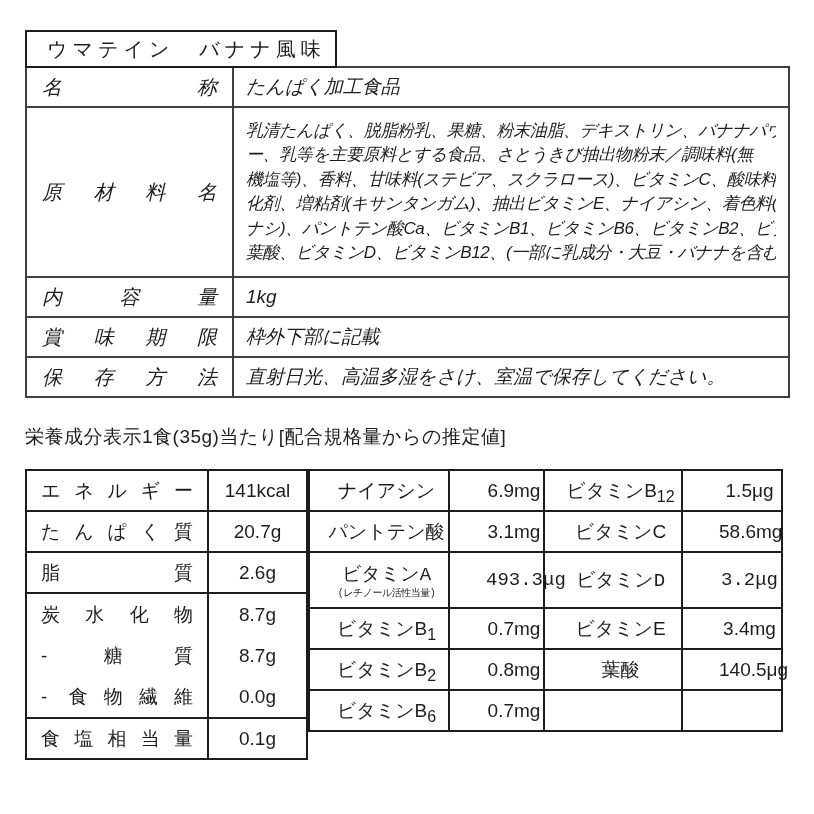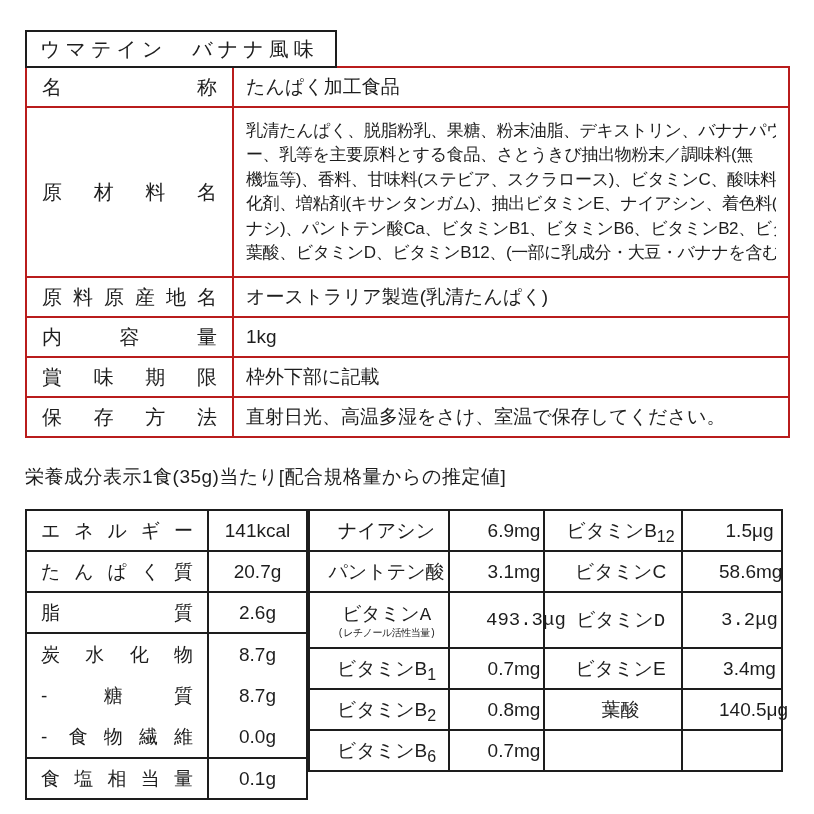--- a/index.html
+++ b/index.html
@@ -11,33 +11,33 @@
     overflow: hidden;
   }
   .page { box-sizing: border-box; padding: 30px 24px 0 25px; }
 
   
   .title-box {
     width: 312px; height: 38px;
     box-sizing: border-box;
     border: 2px solid #1d1d1d;
     display: flex; align-items: center;
-    padding-left: 13px;
+    padding-left: 20px;
     font-size: 20px;
     letter-spacing: 5px;
     position: relative; z-index: 2;
     background: #fff;
   }
 
   
   table.info {
     border-collapse: collapse; table-layout: fixed;
     width: 765px; margin-top: -2px;
   }
-  table.info td { border: 2px solid #b91c1c; box-sizing: border-box; }
+  table.info td { border: 2px solid #404040; box-sizing: border-box; font-style: italic; }
   table.info td.lbl {
     width: 207px;
     font-size: 20px;
     padding: 0 15px;
     text-align: justify;
     text-align-last: justify;
     -moz-text-align-last: justify;
   }
   table.info td.val {
     font-size: 19px;
@@ -114,24 +114,20 @@
           <div class="ingr-lines">
             <div>乳清たんぱく、脱脂粉乳、果糖、粉末油脂、デキストリン、バナナパウダ</div>
             <div>ー、乳等を主要原料とする食品、さとうきび抽出物粉末／調味料(無</div>
             <div>機塩等)、香料、甘味料(ステビア、スクラロース)、ビタミンC、酸味料、乳</div>
             <div>化剤、増粘剤(キサンタンガム)、抽出ビタミンE、ナイアシン、着色料(クチ</div>
             <div>ナシ)、パントテン酸Ca、ビタミンB1、ビタミンB6、ビタミンB2、ビタミンA、</div>
             <div>葉酸、ビタミンD、ビタミンB12、(一部に乳成分・大豆・バナナを含む)</div>
           </div>
         </td>
       </tr>
-      <tr class="r-origin">
-        <td class="lbl">原料原産地名</td>
-        <td class="val">オーストラリア製造(乳清たんぱく)</td>
-      </tr>
       <tr class="r-net">
         <td class="lbl">内容量</td>
         <td class="val">1kg</td>
       </tr>
       <tr class="r-date">
         <td class="lbl">賞味期限</td>
         <td class="val">枠外下部に記載</td>
       </tr>
       <tr class="r-store">
         <td class="lbl">保存方法</td>

